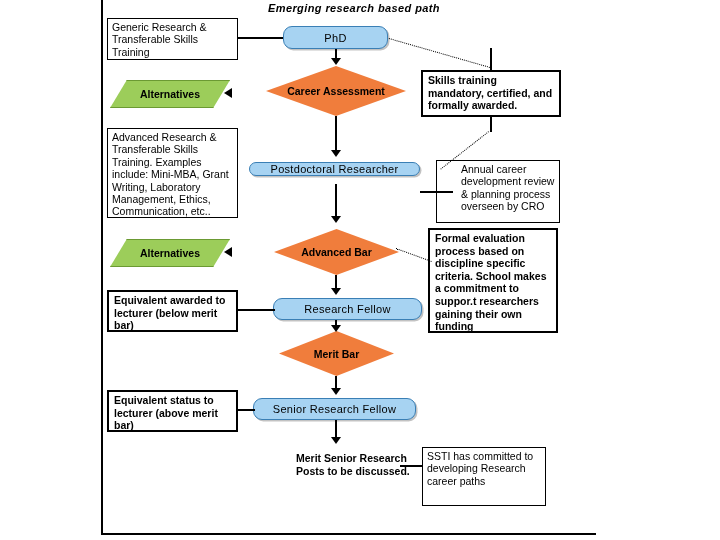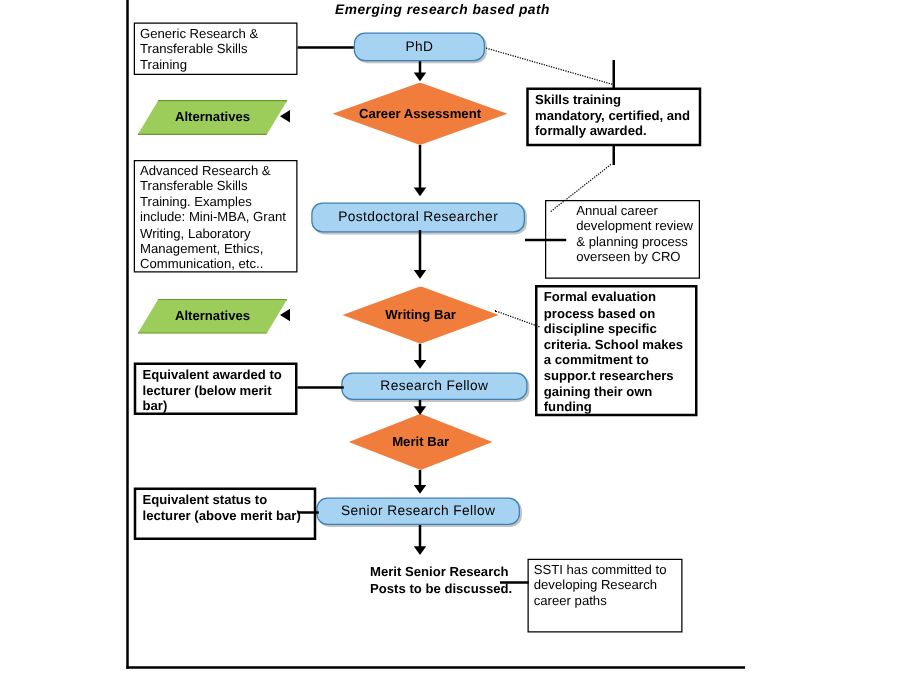--- a/index.html
+++ b/index.html
@@ -76,21 +76,21 @@
   </div>
 
   <div class="nbox" style="left:107px;top:128px;width:131px;height:90px;">
     <span>Advanced Research &amp; Transferable Skills Training.  Examples include: Mini-MBA, Grant Writing, Laboratory Management, Ethics, Communication, etc..</span>
   </div>
 
   <div class="bbox" style="left:107px;top:290px;width:131px;height:42px;">
     <span>Equivalent awarded to lecturer (below merit bar)</span>
   </div>
 
-  <div class="bbox" style="left:107px;top:390px;width:146px;height:42px;">
+  <div class="bbox" style="left:107px;top:390px;width:131px;height:42px;">
     <span>Equivalent status to lecturer (above merit bar)</span>
   </div>
 
   <div class="par" style="left:110px;top:80px;width:120px;height:28px;">
     <div class="sh"></div>
     <div class="tx">Alternatives</div>
   </div>
   <div class="arrow-l" style="left:224px;top:88px;"></div>
 
   <div class="par" style="left:110px;top:239px;width:120px;height:28px;">
@@ -101,27 +101,27 @@
 
   <div class="proc" style="left:283px;top:26px;width:105px;height:23px;">
     <span>PhD</span>
   </div>
 
   <div class="dia" style="left:266px;top:66px;width:140px;height:50px;">
     <div class="sh"></div>
     <div class="tx">Career Assessment</div>
   </div>
 
-  <div class="proc" style="left:249px;top:162px;width:171px;height:24px;">
+  <div class="proc" style="left:249px;top:162px;width:171px;height:14px;">
     <span>Postdoctoral Researcher</span>
   </div>
 
   <div class="dia" style="left:274px;top:229px;width:125px;height:46px;">
     <div class="sh"></div>
-    <div class="tx">Writing Bar</div>
+    <div class="tx">Advanced Bar</div>
   </div>
 
   <div class="proc" style="left:273px;top:298px;width:149px;height:22px;">
     <span>Research Fellow</span>
   </div>
 
   <div class="dia" style="left:279px;top:331px;width:115px;height:45px;">
     <div class="sh"></div>
     <div class="tx">Merit Bar</div>
   </div>

